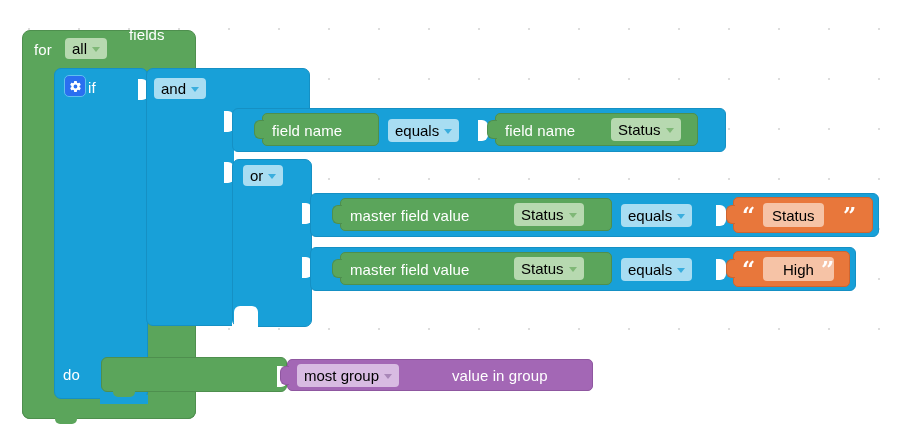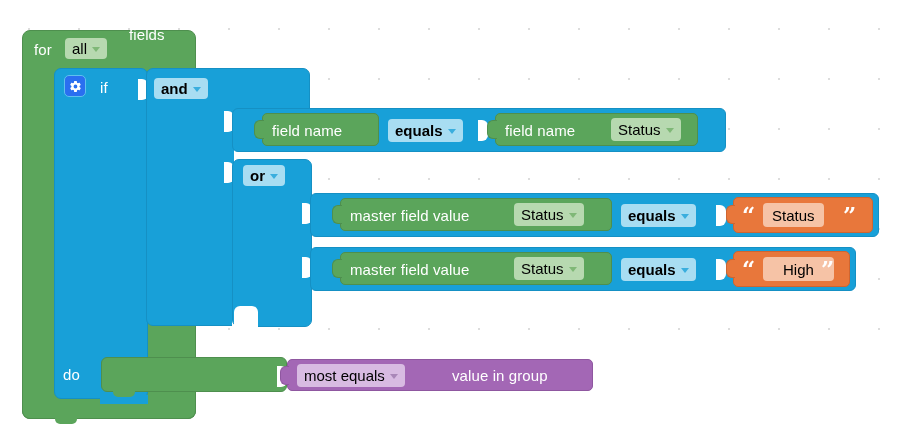--- a/index.html
+++ b/index.html
@@ -27,21 +27,21 @@
     position:absolute;color:#ffffff;font-size:15px;line-height:1;
     white-space:nowrap;letter-spacing:.1px;
   }
   
   .pill{
     position:absolute;display:flex;align-items:center;gap:5px;
     border-radius:4px;padding:0 7px;height:21px;box-sizing:border-box;
     font-size:15px;color:#000;white-space:nowrap;
   }
   .pill.lt-green {background:#b7d9b0;}
-  .pill.lt-blue  {background:#a8ddf2;font-weight:bold;}
+  .pill.lt-blue  {background:#a8ddf2;}
   .pill.lt-purple{background:#d8bbe2;}
   .pill.lt-orange{background:#f6c3a6;color:#000;}
   .caret{
     width:0;height:0;border-left:4.5px solid transparent;
     border-right:4.5px solid transparent;border-top:5.5px solid rgba(0,0,0,.45);
     flex:none;margin-top:1px;
   }
   .pill.lt-blue .caret{border-top-color:#3aaede;}
   .pill.lt-green .caret{border-top-color:#7fb877;}
   .pill.lt-purple .caret{border-top-color:#a987b8;}
@@ -80,21 +80,21 @@
 
   <div class="blk blue" style="left:54px;top:68px;width:94px;height:331px;border-radius:7px;"></div>
 
   <div class="blk" style="left:100px;top:395px;width:48px;height:9px;background:#18a0d8;"></div>
 
   <div class="gear" style="left:64px;top:75px;">
     <svg width="13" height="13" viewBox="0 0 24 24" aria-hidden="true">
       <path fill="#ffffff" d="M19.4 13a7.6 7.6 0 0 0 .06-1 7.6 7.6 0 0 0-.06-1l2.1-1.6a.5.5 0 0 0 .12-.64l-2-3.46a.5.5 0 0 0-.6-.22l-2.5 1a7.3 7.3 0 0 0-1.7-1l-.38-2.65A.5.5 0 0 0 13.95 2h-4a.5.5 0 0 0-.5.42l-.37 2.65a7.3 7.3 0 0 0-1.7 1l-2.5-1a.5.5 0 0 0-.6.22l-2 3.46a.5.5 0 0 0 .12.64L4.5 11a7.6 7.6 0 0 0 0 2l-2.1 1.6a.5.5 0 0 0-.12.64l2 3.46a.5.5 0 0 0 .6.22l2.5-1a7.3 7.3 0 0 0 1.7 1l.37 2.65a.5.5 0 0 0 .5.43h4a.5.5 0 0 0 .5-.43l.38-2.65a7.3 7.3 0 0 0 1.7-1l2.5 1a.5.5 0 0 0 .6-.22l2-3.46a.5.5 0 0 0-.12-.64L19.4 13zm-7.45 2.5a3.5 3.5 0 1 1 0-7 3.5 3.5 0 0 1 0 7z"></path>
     </svg>
   </div>
-  <div class="lbl" style="left:100px;top:80px;">if</div>
+  <div class="lbl" style="left:88px;top:80px;">if</div>
 
   <div class="socket" style="left:138px;top:79px;"></div>
 
   <div class="blk blue" style="left:146px;top:68px;width:164px;height:258px;border-radius:7px;"></div>
   <div class="pill lt-blue" style="left:154px;top:78px;">
     <span>and</span>
     <span class="caret"></span>
   </div>
 
   <div class="socket" style="left:224px;top:111px;"></div>
@@ -186,18 +186,18 @@
   <div class="lbl" style="left:63px;top:367px;">do</div>
 
   <div class="blk green" style="left:101px;top:357px;width:186px;height:35px;border-radius:6px;"></div>
   <div class="blk green-dk" style="left:113px;top:390px;width:22px;height:7px;border-radius:0 0 5px 5px;"></div>
 
   <div class="socket" style="left:277px;top:366px;"></div>
 
   <div class="blk purple" style="left:287px;top:359px;width:306px;height:32px;border-radius:5px;"></div>
   <div class="blk" style="left:280px;top:366px;width:9px;height:19px;background:#a367b5;border-radius:6px 0 0 6px;border:1px solid #8f57a0;border-right:none;"></div>
   <div class="pill lt-purple" style="left:297px;top:364px;height:23px;">
-    <span>most equals</span>
+    <span>most group</span>
     <span class="caret"></span>
   </div>
   <div class="lbl" style="left:452px;top:368px;">value in group</div>
 
 </div>
 
 </body></html>

